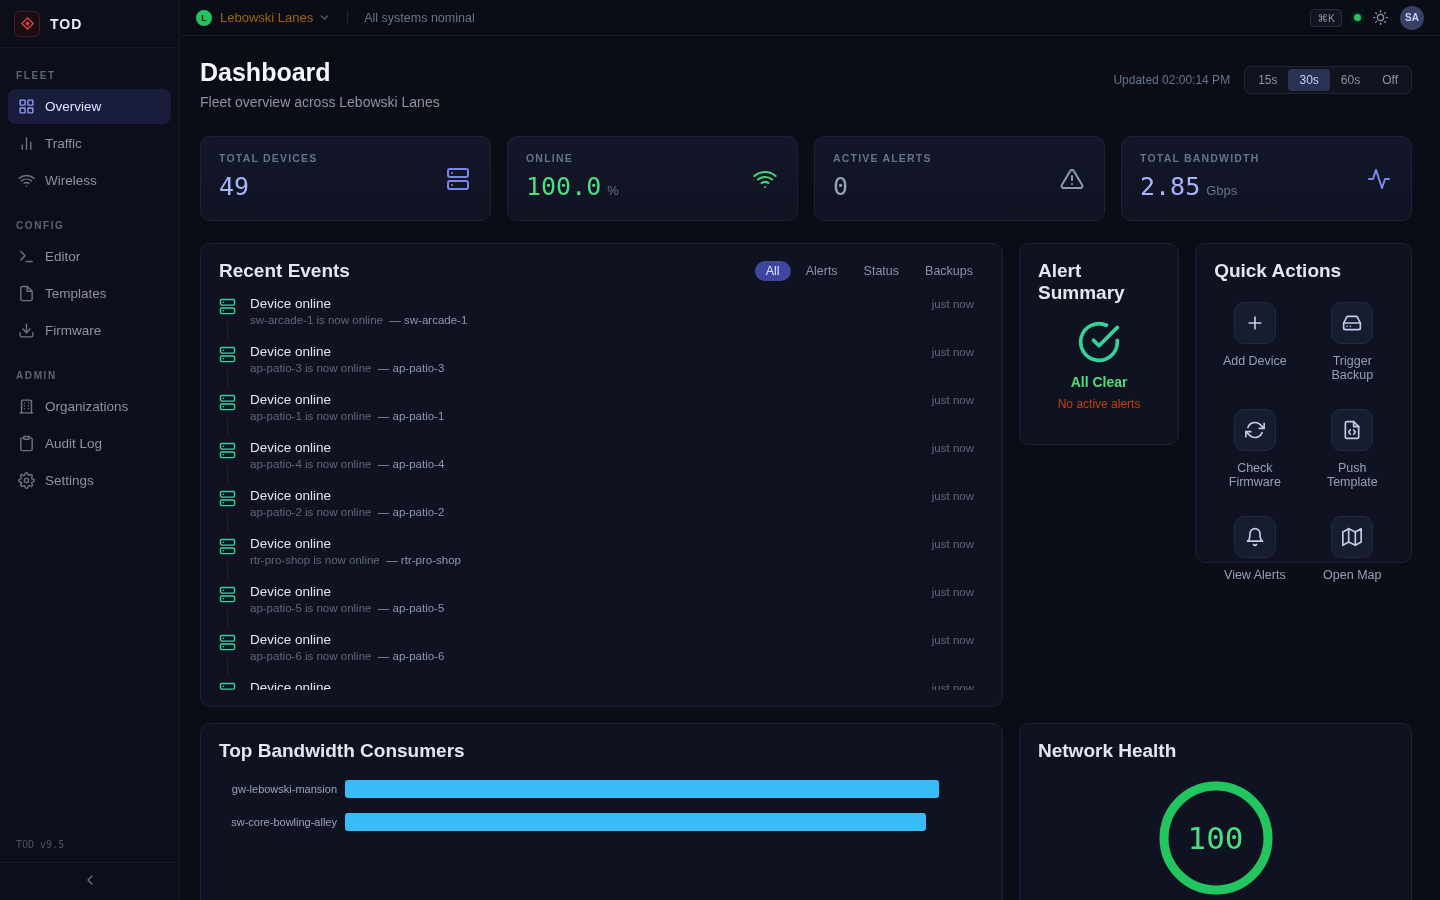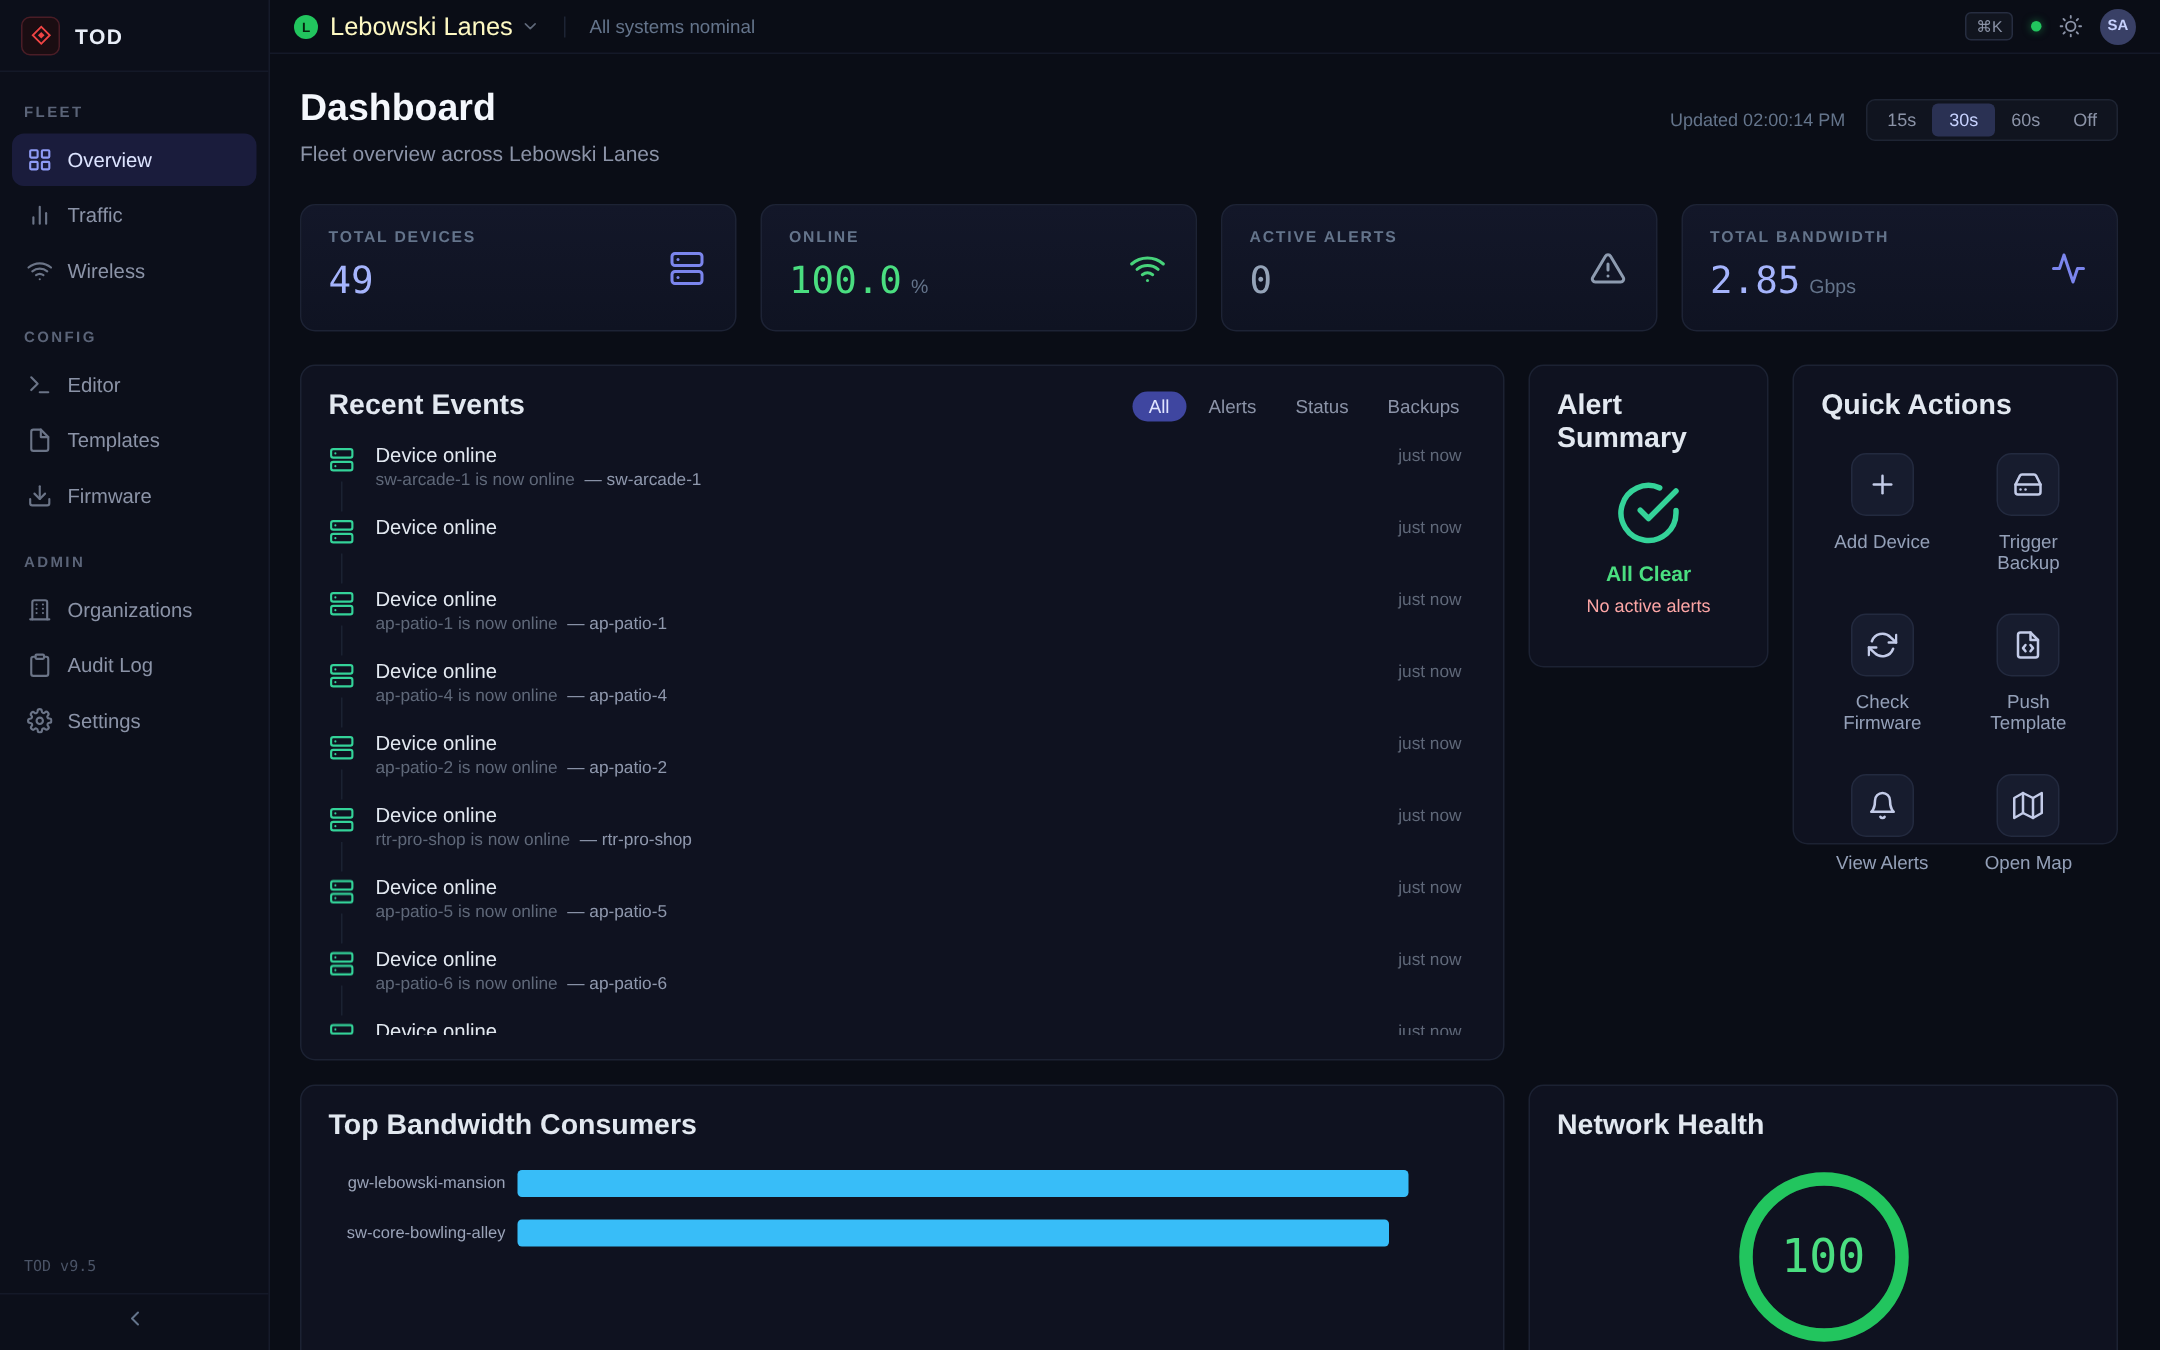--- a/index.html
+++ b/index.html
@@ -33,21 +33,21 @@
   .version { padding: 0 16px 12px; font-family: "DejaVu Sans Mono", monospace; font-size: 10px; color: #4a5366; }
   .collapse-bar { height: 38px; border-top: 1px solid #141928; display: flex; align-items: center; justify-content: center; color: #64748b; cursor: pointer; }
 
   
   .main { flex: 1; display: flex; flex-direction: column; min-width: 0; }
   .topbar {
     height: 36px; flex: 0 0 36px; display: flex; align-items: center;
     padding: 0 16px; border-bottom: 1px solid #141928; background: #0a0d16;
   }
   .org-chip { width: 16px; height: 16px; border-radius: 50%; background: #22c55e; color: #05240f; font-size: 9px; font-weight: 700; display: flex; align-items: center; justify-content: center; }
-  .org-name { margin-left: 8px; font-size: 17px; color: #fef9c3; font-weight: 500; }
+  .org-name { margin-left: 8px; font-size: 13px; color: #a16207; font-weight: 500; }
   .org-caret { margin-left: 5px; color: #5f6879; display: flex; }
   .topbar-divider { width: 1px; height: 14px; background: #1d2434; margin: 0 16px; }
   .topbar-status { font-size: 12.5px; color: #64748b; }
   .topbar-right { margin-left: auto; display: flex; align-items: center; gap: 12px; }
   .kbd-pill { font-size: 10.5px; color: #8b93a7; border: 1px solid #262d40; background: #11151f; border-radius: 4px; padding: 2px 6px; }
   .status-dot { width: 7px; height: 7px; border-radius: 50%; background: #22c55e; box-shadow: 0 0 6px #22c55e88; }
   .theme-toggle { color: #8b93a7; display: flex; cursor: pointer; }
   .avatar { width: 24px; height: 24px; border-radius: 50%; background: #394066; color: #c7d2fe; font-size: 10px; font-weight: 700; display: flex; align-items: center; justify-content: center; }
 
   .content { flex: 1; overflow: hidden; padding: 22px 28px 0 20px; }
@@ -94,21 +94,21 @@
   .event-title { font-size: 13.5px; color: #e2e8f0; }
   .event-detail { margin-top: 3px; font-size: 11.5px; color: #5f6879; white-space: nowrap; overflow: hidden; }
   .event-device { color: #8f98ad; margin-top: 40px; }
   .event-time { font-size: 11.5px; color: #5f6879; white-space: nowrap; margin-left: 12px; margin-top: 2px; }
 
   
   .right-stack { display: flex; flex-direction: row; gap: 16px; }
   .alert-panel { height: 202px; }
   .alert-center { display: flex; flex-direction: column; align-items: center; padding-top: 16px; }
   .alert-status { margin-top: 10px; font-size: 14px; font-weight: 600; color: #4ade80; }
-  .alert-detail { margin-top: 7px; font-size: 12px; color: #fca5a5; }
+  .alert-detail { margin-top: 7px; font-size: 12px; color: #c2410c; }
   .check-icon { color: #34d399; display: flex; }
 
   .qa-panel { height: 320px; }
   .qa-grid { display: grid; grid-template-columns: 1fr 1fr; row-gap: 27px; column-gap: 16px; margin-top: 20px; }
   .qa-item { background: transparent; border: 0; font-family: inherit; display: flex; flex-direction: column; align-items: center; cursor: pointer; }
   .qa-icon { width: 42px; height: 42px; border-radius: 10px; background: #171c2e; border: 1px solid #232a3f; color: #c3cbe8; display: flex; align-items: center; justify-content: center; }
   .qa-label { margin-top: 10px; font-size: 12.5px; color: #94a0b8; }
 
   
   .bw-panel { height: 280px; }
@@ -377,20 +377,21 @@
               <span class="event-icon">
                 <svg viewBox="0 0 24 24" width="17" height="17" fill="none" stroke="currentColor" stroke-width="2" stroke-linecap="round" stroke-linejoin="round" aria-hidden="true">
                   <rect x="2" y="2" width="20" height="8" rx="2"></rect>
                   <rect x="2" y="14" width="20" height="8" rx="2"></rect>
                   <line x1="6" y1="6" x2="6.01" y2="6"></line>
                   <line x1="6" y1="18" x2="6.01" y2="18"></line>
                 </svg>
               </span>
               <div class="event-body">
                 <div class="event-title">Device online</div>
+                <div class="event-detail">ap-patio-3 is now online&nbsp; <span class="event-device">— ap-patio-3</span></div>
               </div>
               <span class="event-time">just now</span>
             </div>
             <div class="event-row">
               <span class="event-icon">
                 <svg viewBox="0 0 24 24" width="17" height="17" fill="none" stroke="currentColor" stroke-width="2" stroke-linecap="round" stroke-linejoin="round" aria-hidden="true">
                   <rect x="2" y="2" width="20" height="8" rx="2"></rect>
                   <rect x="2" y="14" width="20" height="8" rx="2"></rect>
                   <line x1="6" y1="6" x2="6.01" y2="6"></line>
                   <line x1="6" y1="18" x2="6.01" y2="18"></line>

